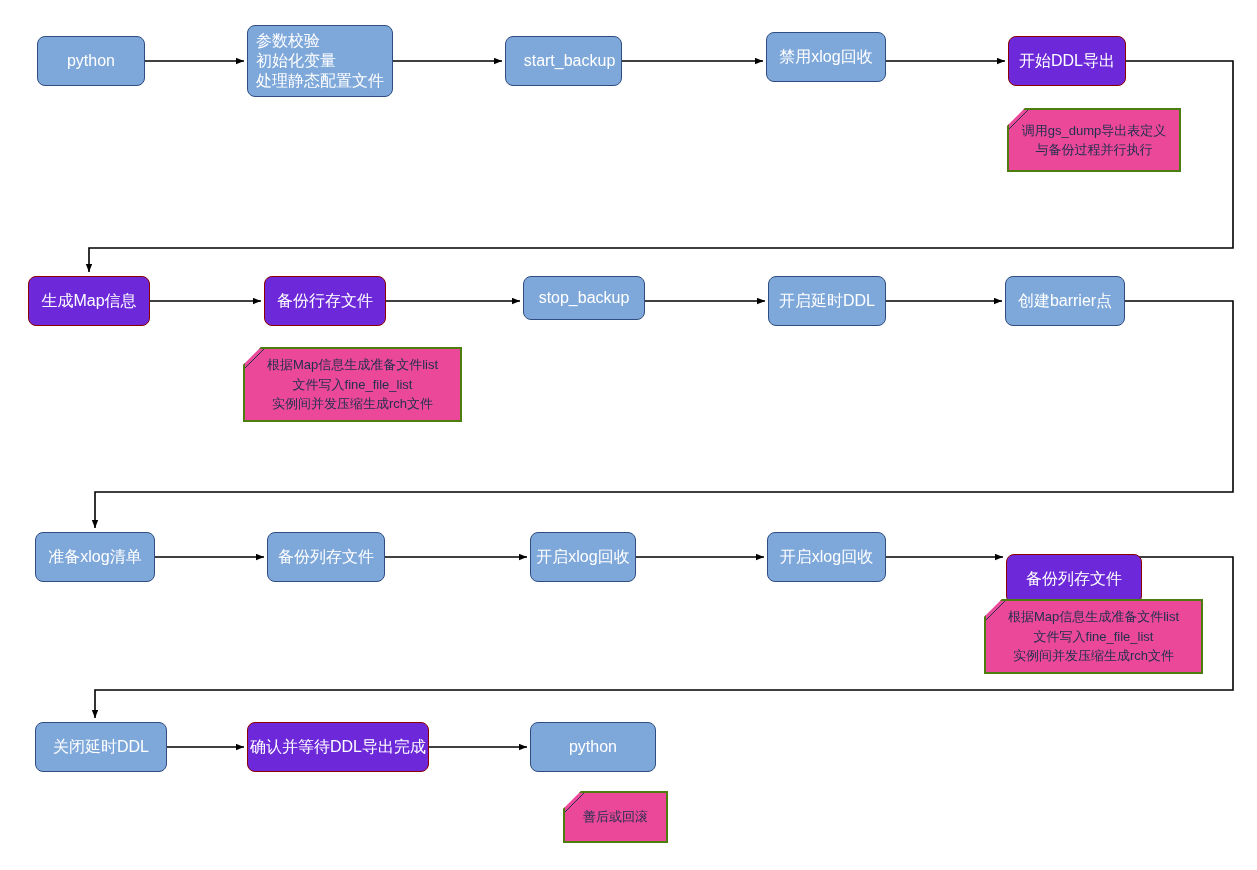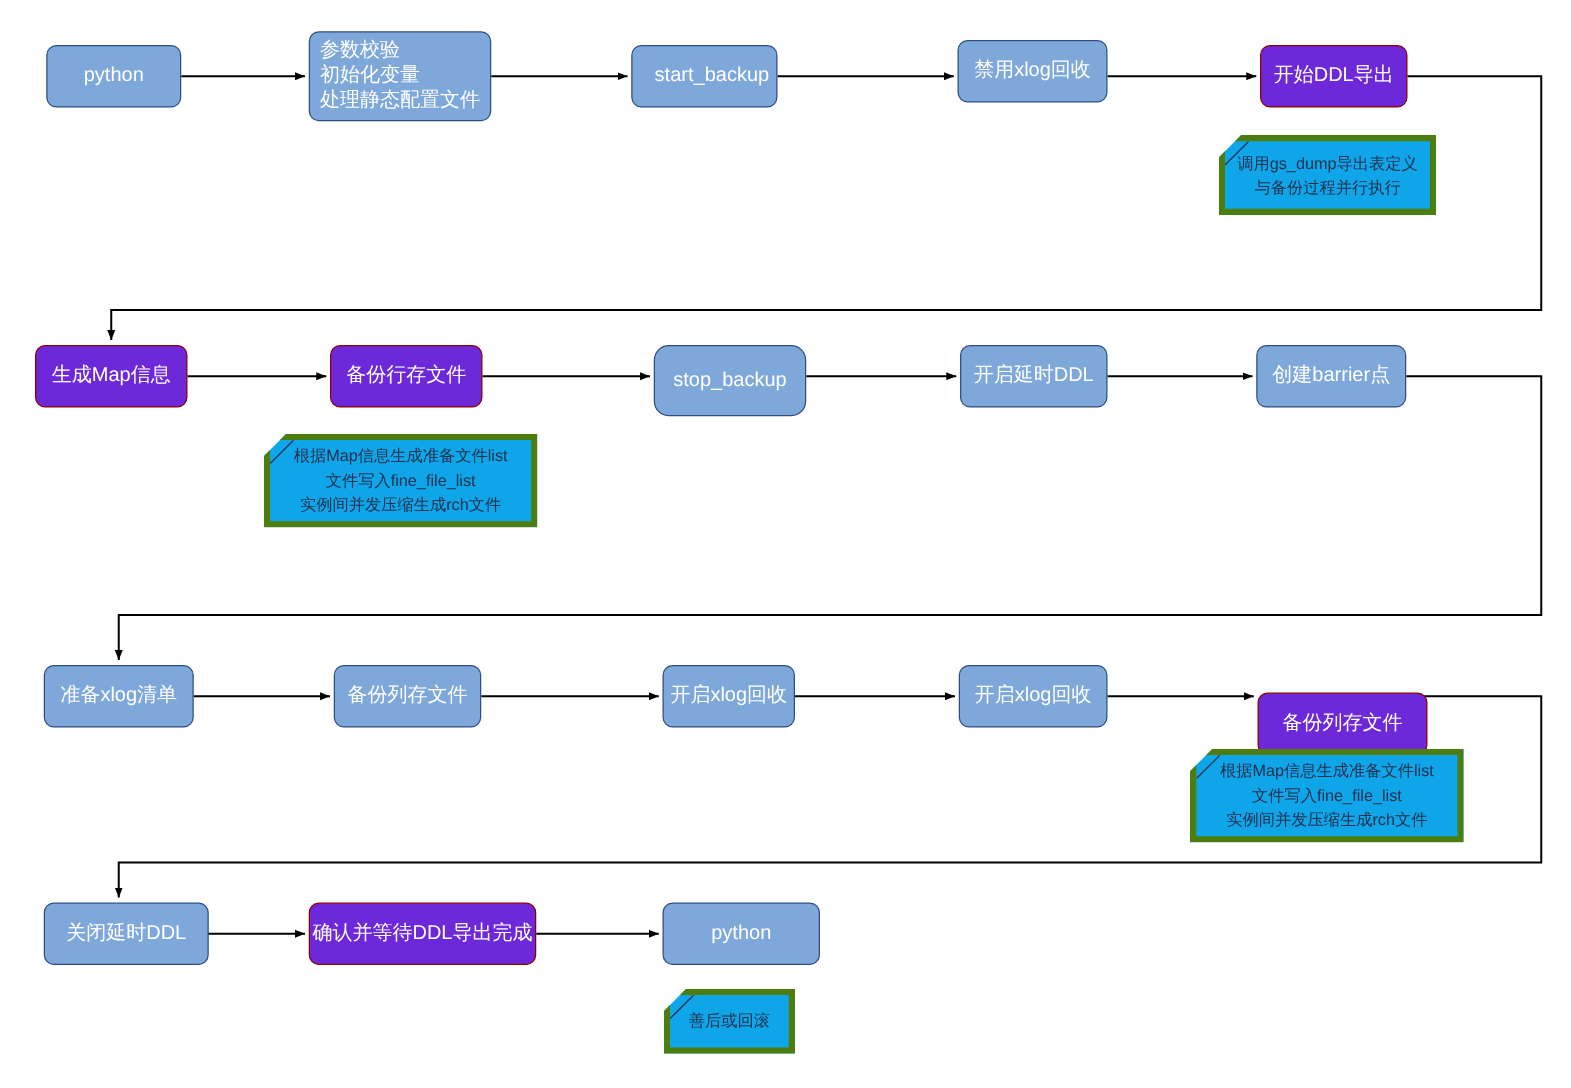--- a/index.html
+++ b/index.html
@@ -44,32 +44,33 @@
     font-size: 16px;
   }
   .node.red {
     background: #6d28d9;
     border: 1px solid #8C0000;
     font-size: 16px;
   }
   .note {
     position: absolute;
     box-sizing: border-box;
-    background: #0ea5e9;
-    border: 5px solid #4d7c0f;
+    background: #ec4899;
+    border: 2px solid #4d7c0f;
     color: #23314F;
     font-size: 13px;
     line-height: 1.5;
     text-align: center;
     display: flex;
     align-items: center;
     justify-content: center;
     white-space: pre-line;
     z-index: 2;
     clip-path: polygon(18px 0, 100% 0, 100% 100%, 0 100%, 0 18px);
+    margin-left: 32px;
   }
   .note-inner {
     width: 100%;
     padding: 0 6px;
     box-sizing: border-box;
   }
   .note-fold {
     position: absolute;
     left: 0;
     top: 0;
@@ -121,21 +122,21 @@
   <div id="nodes">
       <div class="node blue" style="left: 37px; top: 36px; width: 108px; height: 50px;">python</div>
       <div class="node blue" style="left: 247px; top: 25px; width: 146px; height: 72px;">参数校验
 初始化变量
 处理静态配置文件</div>
       <div class="node blue" style="left: 505px; top: 36px; width: 117px; height: 50px; padding-left: 12px;">start_backup</div>
       <div class="node blue" style="left: 766px; top: 32px; width: 120px; height: 50px;">禁用xlog回收</div>
       <div class="node red" style="left: 1008px; top: 36px; width: 118px; height: 50px;">开始DDL导出</div>
       <div class="node red" style="left: 28px; top: 276px; width: 122px; height: 50px;">生成Map信息</div>
       <div class="node red" style="left: 264px; top: 276px; width: 122px; height: 50px;">备份行存文件</div>
-      <div class="node blue" style="left: 523px; top: 276px; width: 122px; height: 57px; border-radius: 12px;">stop_backup</div>
+      <div class="node blue" style="left: 523px; top: 276px; width: 122px; height: 44px;">stop_backup</div>
       <div class="node blue" style="left: 768px; top: 276px; width: 118px; height: 50px;">开启延时DDL</div>
       <div class="node blue" style="left: 1005px; top: 276px; width: 120px; height: 50px;">创建barrier点</div>
       <div class="node blue" style="left: 35px; top: 532px; width: 120px; height: 50px;">准备xlog清单</div>
       <div class="node blue" style="left: 267px; top: 532px; width: 118px; height: 50px;">备份列存文件</div>
       <div class="node blue" style="left: 530px; top: 532px; width: 106px; height: 50px;">开启xlog回收</div>
       <div class="node blue" style="left: 767px; top: 532px; width: 119px; height: 50px;">开启xlog回收</div>
       <div class="node red" style="left: 1006px; top: 554px; width: 136px; height: 50px;">备份列存文件</div>
       <div class="node blue" style="left: 35px; top: 722px; width: 132px; height: 50px;">关闭延时DDL</div>
       <div class="node red" style="left: 247px; top: 722px; width: 182px; height: 50px;">确认并等待DDL导出完成</div>
       <div class="node blue" style="left: 530px; top: 722px; width: 126px; height: 50px;">python</div>

